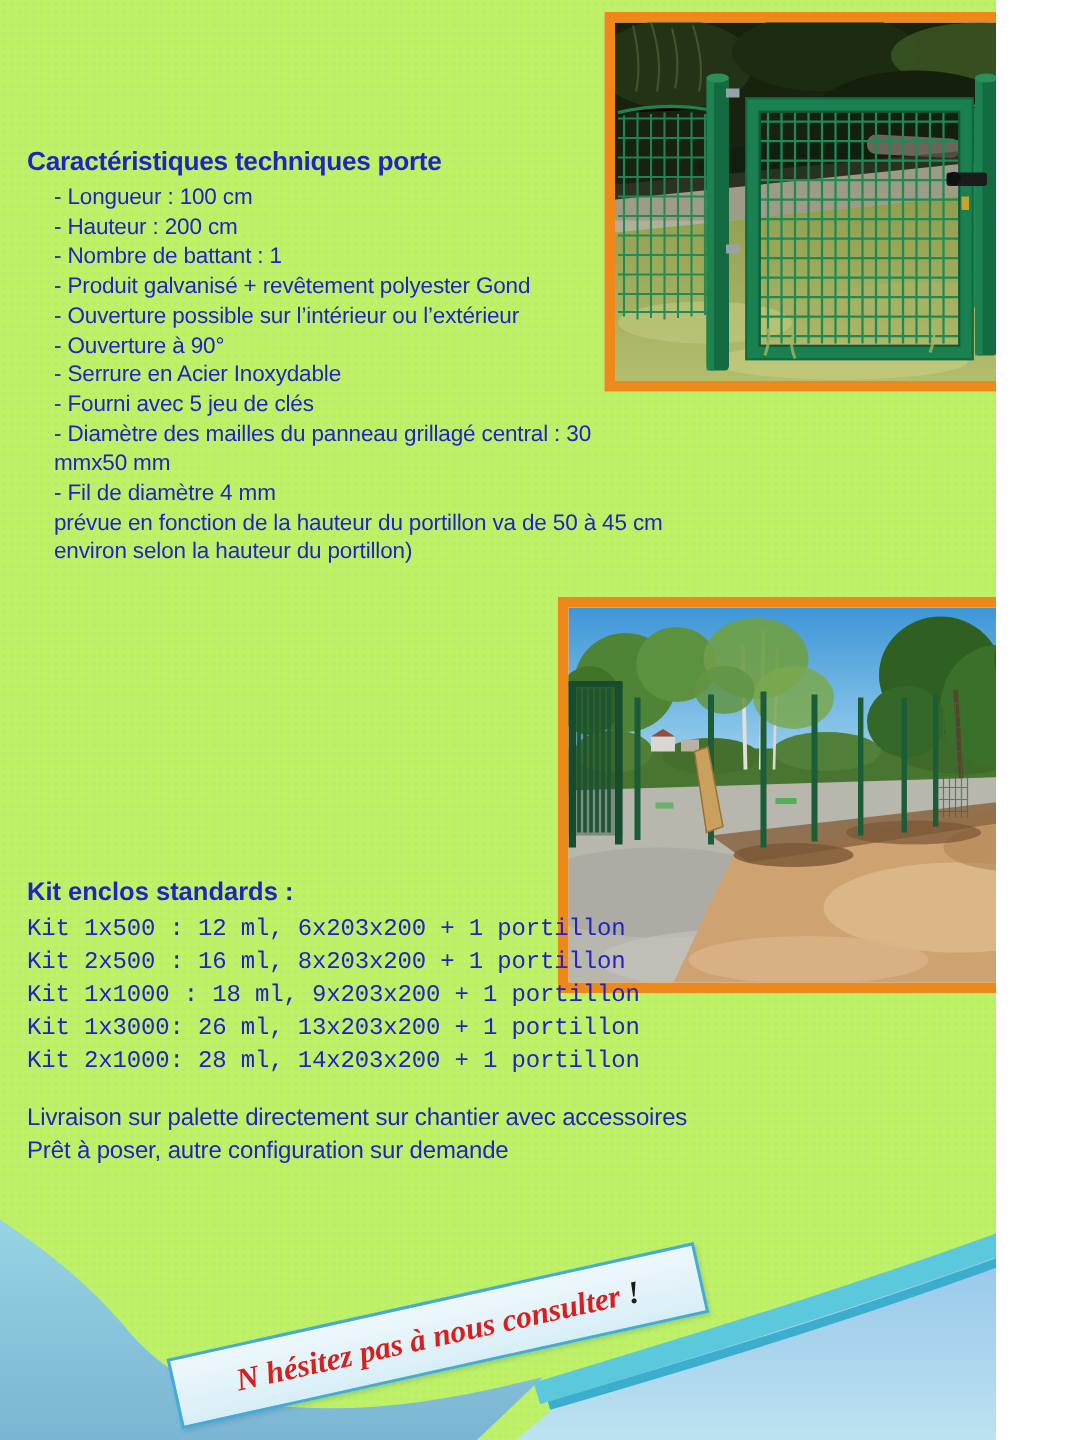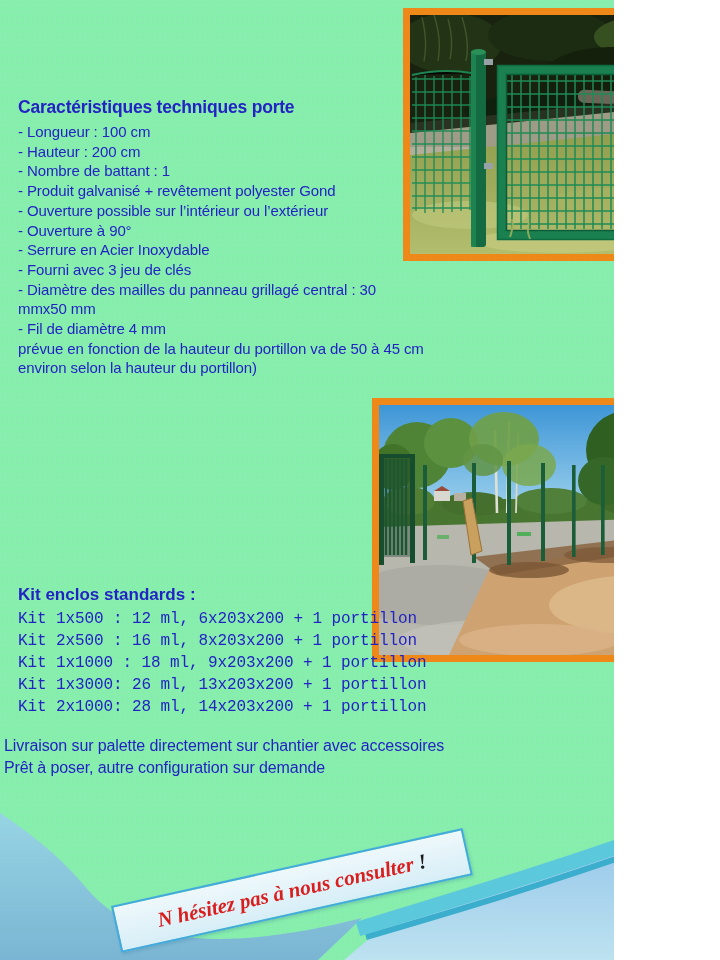--- a/index.html
+++ b/index.html
@@ -1,44 +1,44 @@
 <!DOCTYPE html>
 <html><head>
 <meta charset="utf-8">
 <style>
   html,body{margin:0;padding:0;}
   body{
     width:720px;height:960px;overflow:hidden;
     font-family:"Liberation Sans", sans-serif;
     background:#ffffff;
   }
-  .slide{position:relative;width:614px;height:960px;background:#86efac;overflow:hidden;}
+  .slide{position:relative;width:664px;height:960px;background:#bef264;overflow:hidden;}
   
   .slide::before{
     content:"";position:absolute;inset:0;z-index:0;pointer-events:none;
     background-image:radial-gradient(rgba(165,195,210,0.16) 1px, transparent 1.2px);
     background-size:5px 5px;
   }
   .blue{color:#2323C4;}
 
   
   .specs{position:absolute;left:18px;top:96px;width:458px;z-index:2;}
   .specs h2{
     margin:0 0 4px 0;font-size:17.5px;line-height:22px;font-weight:bold;
     letter-spacing:-0.2px;
   }
-  .specs .line{font-size:15px;line-height:19.7px;letter-spacing:-0.1px;}
+  .specs .line{font-size:15px;line-height:19.7px;letter-spacing:-0.1px;margin-left:18px;}
 
   
   .kits{position:absolute;left:18px;top:584px;width:420px;z-index:2;}
   .kits h2{margin:0 0 2px 0;font-size:17px;line-height:22px;font-weight:bold;}
   .kits .line{font-size:16px;line-height:22px;letter-spacing:-0.1px;font-family:Liberation Mono, monospace;}
 
   
-  .delivery{position:absolute;left:4px;top:735px;width:560px;z-index:2;}
+  .delivery{position:absolute;left:18px;top:735px;width:560px;z-index:2;}
   .delivery .line{font-size:16px;line-height:22.4px;letter-spacing:-0.1px;}
 
   
   .photo{position:absolute;border:7px solid #EE8819;box-sizing:border-box;
          background:#dddddd;z-index:1;}
   .photo svg{display:block;}
   .photo-gate{left:403px;top:8px;width:305px;height:253px;}
   .photo-site{left:372px;top:398px;width:339px;height:264px;}
 
   
@@ -69,21 +69,21 @@
 
   <section class="specs blue">
     <h2>Caractéristiques techniques porte</h2>
     <div class="line">- Longueur : 100 cm</div>
     <div class="line">- Hauteur : 200 cm</div>
     <div class="line">- Nombre de battant : 1</div>
     <div class="line">- Produit galvanisé + revêtement polyester Gond</div>
     <div class="line">- Ouverture possible sur l’intérieur ou l’extérieur</div>
     <div class="line">- Ouverture à 90°</div>
     <div class="line">- Serrure en Acier Inoxydable</div>
-    <div class="line">- Fourni avec 3 jeu de clés</div>
+    <div class="line">- Fourni avec 5 jeu de clés</div>
     <div class="line">- Diamètre des mailles du panneau grillagé central : 30</div>
     <div class="line">mmx50 mm</div>
     <div class="line">- Fil de diamètre 4 mm</div>
     <div class="line">prévue en fonction de la hauteur du portillon va de 50 à 45 cm</div>
     <div class="line">environ selon la hauteur du portillon)</div>
   </section>
 
   <figure class="photo photo-gate" style="margin:0;">
     <svg width="291" height="239" viewBox="0 0 291 239">
       <defs>

